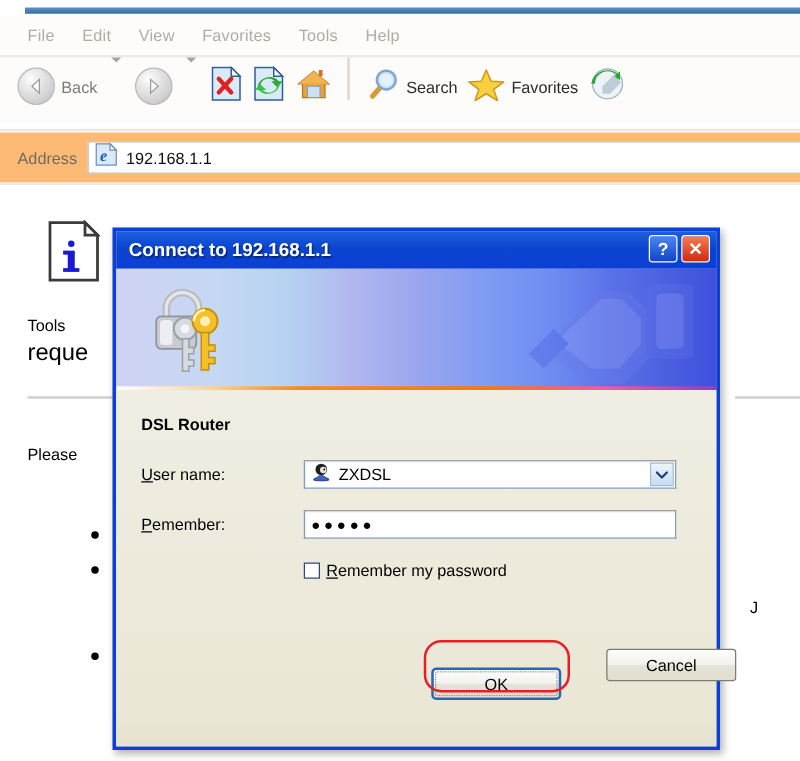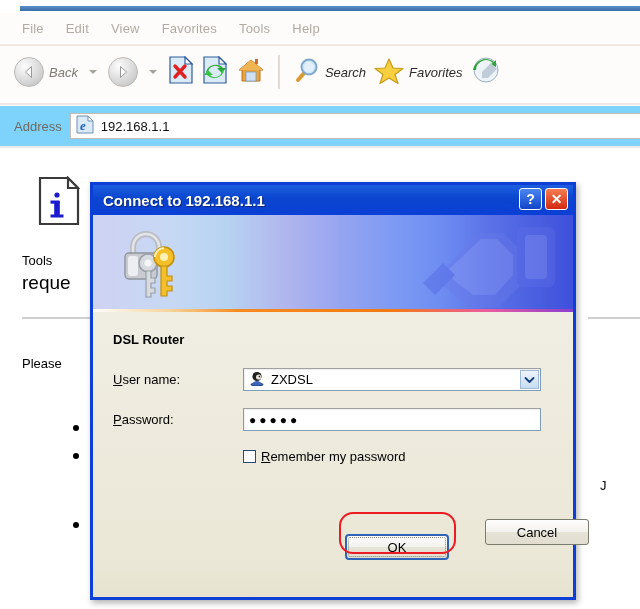--- a/index.html
+++ b/index.html
@@ -34,21 +34,21 @@
     font-size: 13px; color: #b2aba3; letter-spacing: .2px;
     font-family: "Liberation Sans", sans-serif;
   }
   .menusep {
     position: absolute; left: 0; top: 44px; width: 640px; height: 2px;
     background: #f3e7e2;
   }
   .toolbar {
     position: absolute; left: 0; top: 46px; width: 640px; height: 52px;
     background: #fdfcfa;
-    display: flex; align-items: center; padding-left: 10px; font-style: italic;
+    display: flex; align-items: flex-start; padding-left: 10px;
   }
   .tb-item { display: flex; align-items: center; height: 46px; padding: 0 4px; }
   .tb-label { font-size: 13px; color: #7e7a74; margin-left: 5px; }
   .tb-label.dark { color: #2b2b2b; }
   .tb-caret {
     width: 0; height: 0; margin: 0 7px;
     border-left: 4px solid transparent; border-right: 4px solid transparent;
     border-top: 4px solid #a8a39c;
   }
   .tb-divider {
@@ -60,21 +60,21 @@
     background: radial-gradient(circle at 35% 30%, #fdfdfd, #cfcfcf 70%, #b6b6b6);
     border: 1px solid #b9b9b9;
     display: flex; align-items: center; justify-content: center;
   }
   .toolsep {
     position: absolute; left: 0; top: 103px; width: 640px; height: 2px;
     background: #f1e7e0;
   }
   .addressbar {
     position: absolute; left: 0; top: 106px; width: 640px; height: 40px;
-    background: #7dd3fc; display: flex; align-items: center;
+    background: #fdba74; display: flex; align-items: center;
   }
   .addr-label { font-size: 13px; color: #6f6a64; padding: 0 8px 0 14px; }
   .addr-field {
     flex: 1; height: 26px; margin-right: 0;
     background: #ffffff; border: 1px solid #c4bcb4; border-right: none;
     display: flex; align-items: center; padding-left: 5px;
   }
   .addr-text { font-size: 13px; color: #111; margin-left: 7px; }
   .chrome-bottomline {
     position: absolute; left: 0; top: 146px; width: 640px; height: 2px;
@@ -416,21 +416,21 @@
           <span class="fvalue">ZXDSL</span>
           <span class="dropbtn">
             <svg width="11" height="8" viewBox="0 0 11 8">
               <path d="M1.5 2 L5.5 6 L9.5 2" fill="none" stroke="#14407f" stroke-width="1.8" stroke-linecap="round" stroke-linejoin="round"></path>
             </svg>
           </span>
         </div>
       </div>
 
       <div class="frow" style="top:96px">
-        <span class="flabel"><u>P</u><span>assword:</span></span>
+        <span class="flabel"><u>P</u><span>emember:</span></span>
         <div class="field">
           <span class="dots">●●●●●</span>
         </div>
       </div>
 
       <div class="checkrow" style="top:137px">
         <span class="checkbox"></span>
         <span class="checklabel"><u>R</u><span>emember my password</span></span>
       </div>
 

